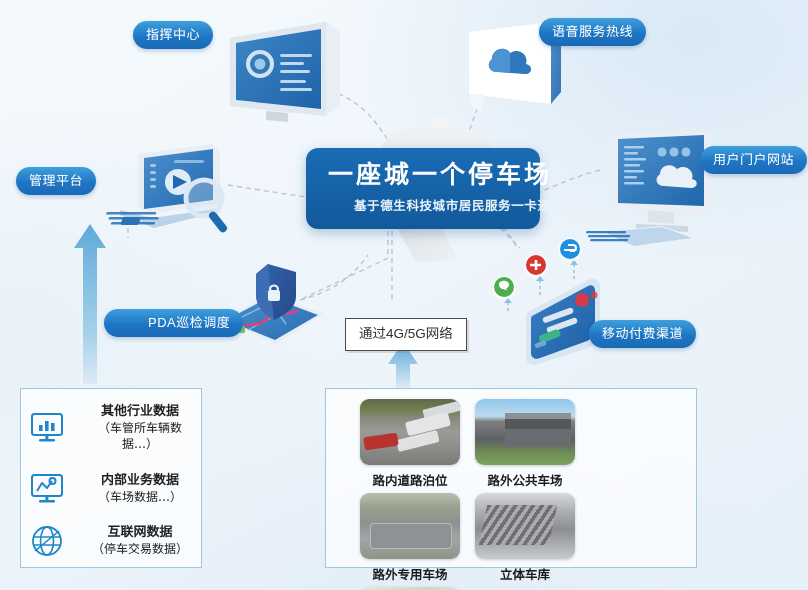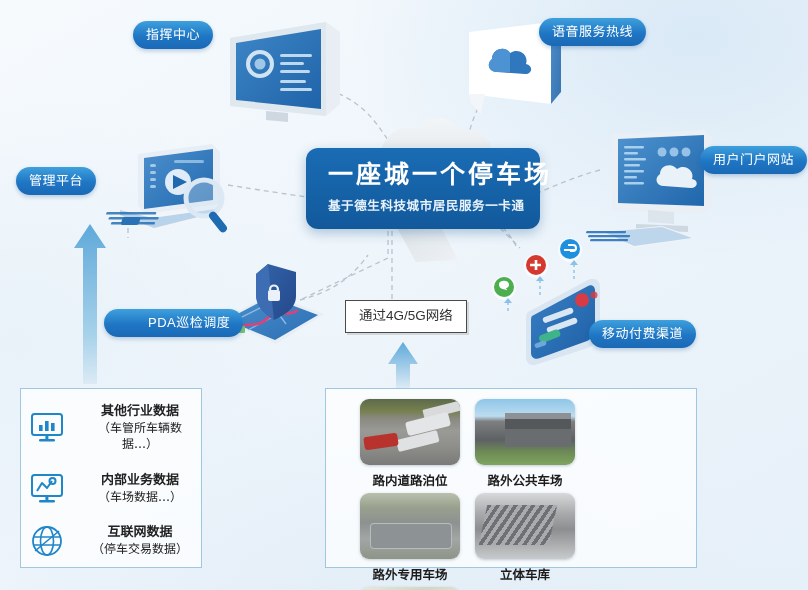--- a/index.html
+++ b/index.html
@@ -48,21 +48,21 @@
     padding:14px 22px 15px;
   }
   .banner .t1{
     color:#fff;font-size:25px;font-weight:bold;letter-spacing:3px;
     font-family:"DejaVu Serif","Liberation Serif",serif;
     line-height:1.05;white-space:nowrap;
   }
   .banner .t2{
     color:#e8f2fa;font-size:12.5px;letter-spacing:.6px;margin-top:7px;
     font-family:"DejaVu Serif","Liberation Serif",serif;
-    font-weight:bold;white-space:nowrap;
+    font-weight:bold;white-space:nowrap;margin-left:26px;
   }
 
   
   .panel{
     position:absolute;background:rgba(255,255,255,.72);
     border:1.4px solid #9ec7e2;
     z-index:30;
   }
   .src-row{display:flex;align-items:center;gap:16px;}
   .src-ico{width:52px;flex:0 0 52px;display:flex;align-items:center;justify-content:center;}
@@ -354,21 +354,21 @@
   </div>
 
   <div class="pill" style="left:104px;top:309px;padding-left:44px;">
     <span>PDA巡检调度</span>
   </div>
 
   <div class="pill" style="left:589px;top:320px;">
     <span>移动付费渠道</span>
   </div>
 
-  <div class="netbox" style="left:345px;top:300px;">
+  <div class="netbox" style="left:345px;top:318px;">
     <span>通过4G/5G网络</span>
   </div>
 
   <div class="banner" style="left:306px;top:148px;width:190px;">
     <div class="t1">一座城一个停车场</div>
     <div class="t2">基于德生科技城市居民服务一卡通</div>
   </div>
 
   <div class="panel" style="left:20px;top:388px;width:180px;height:178px;">
 

